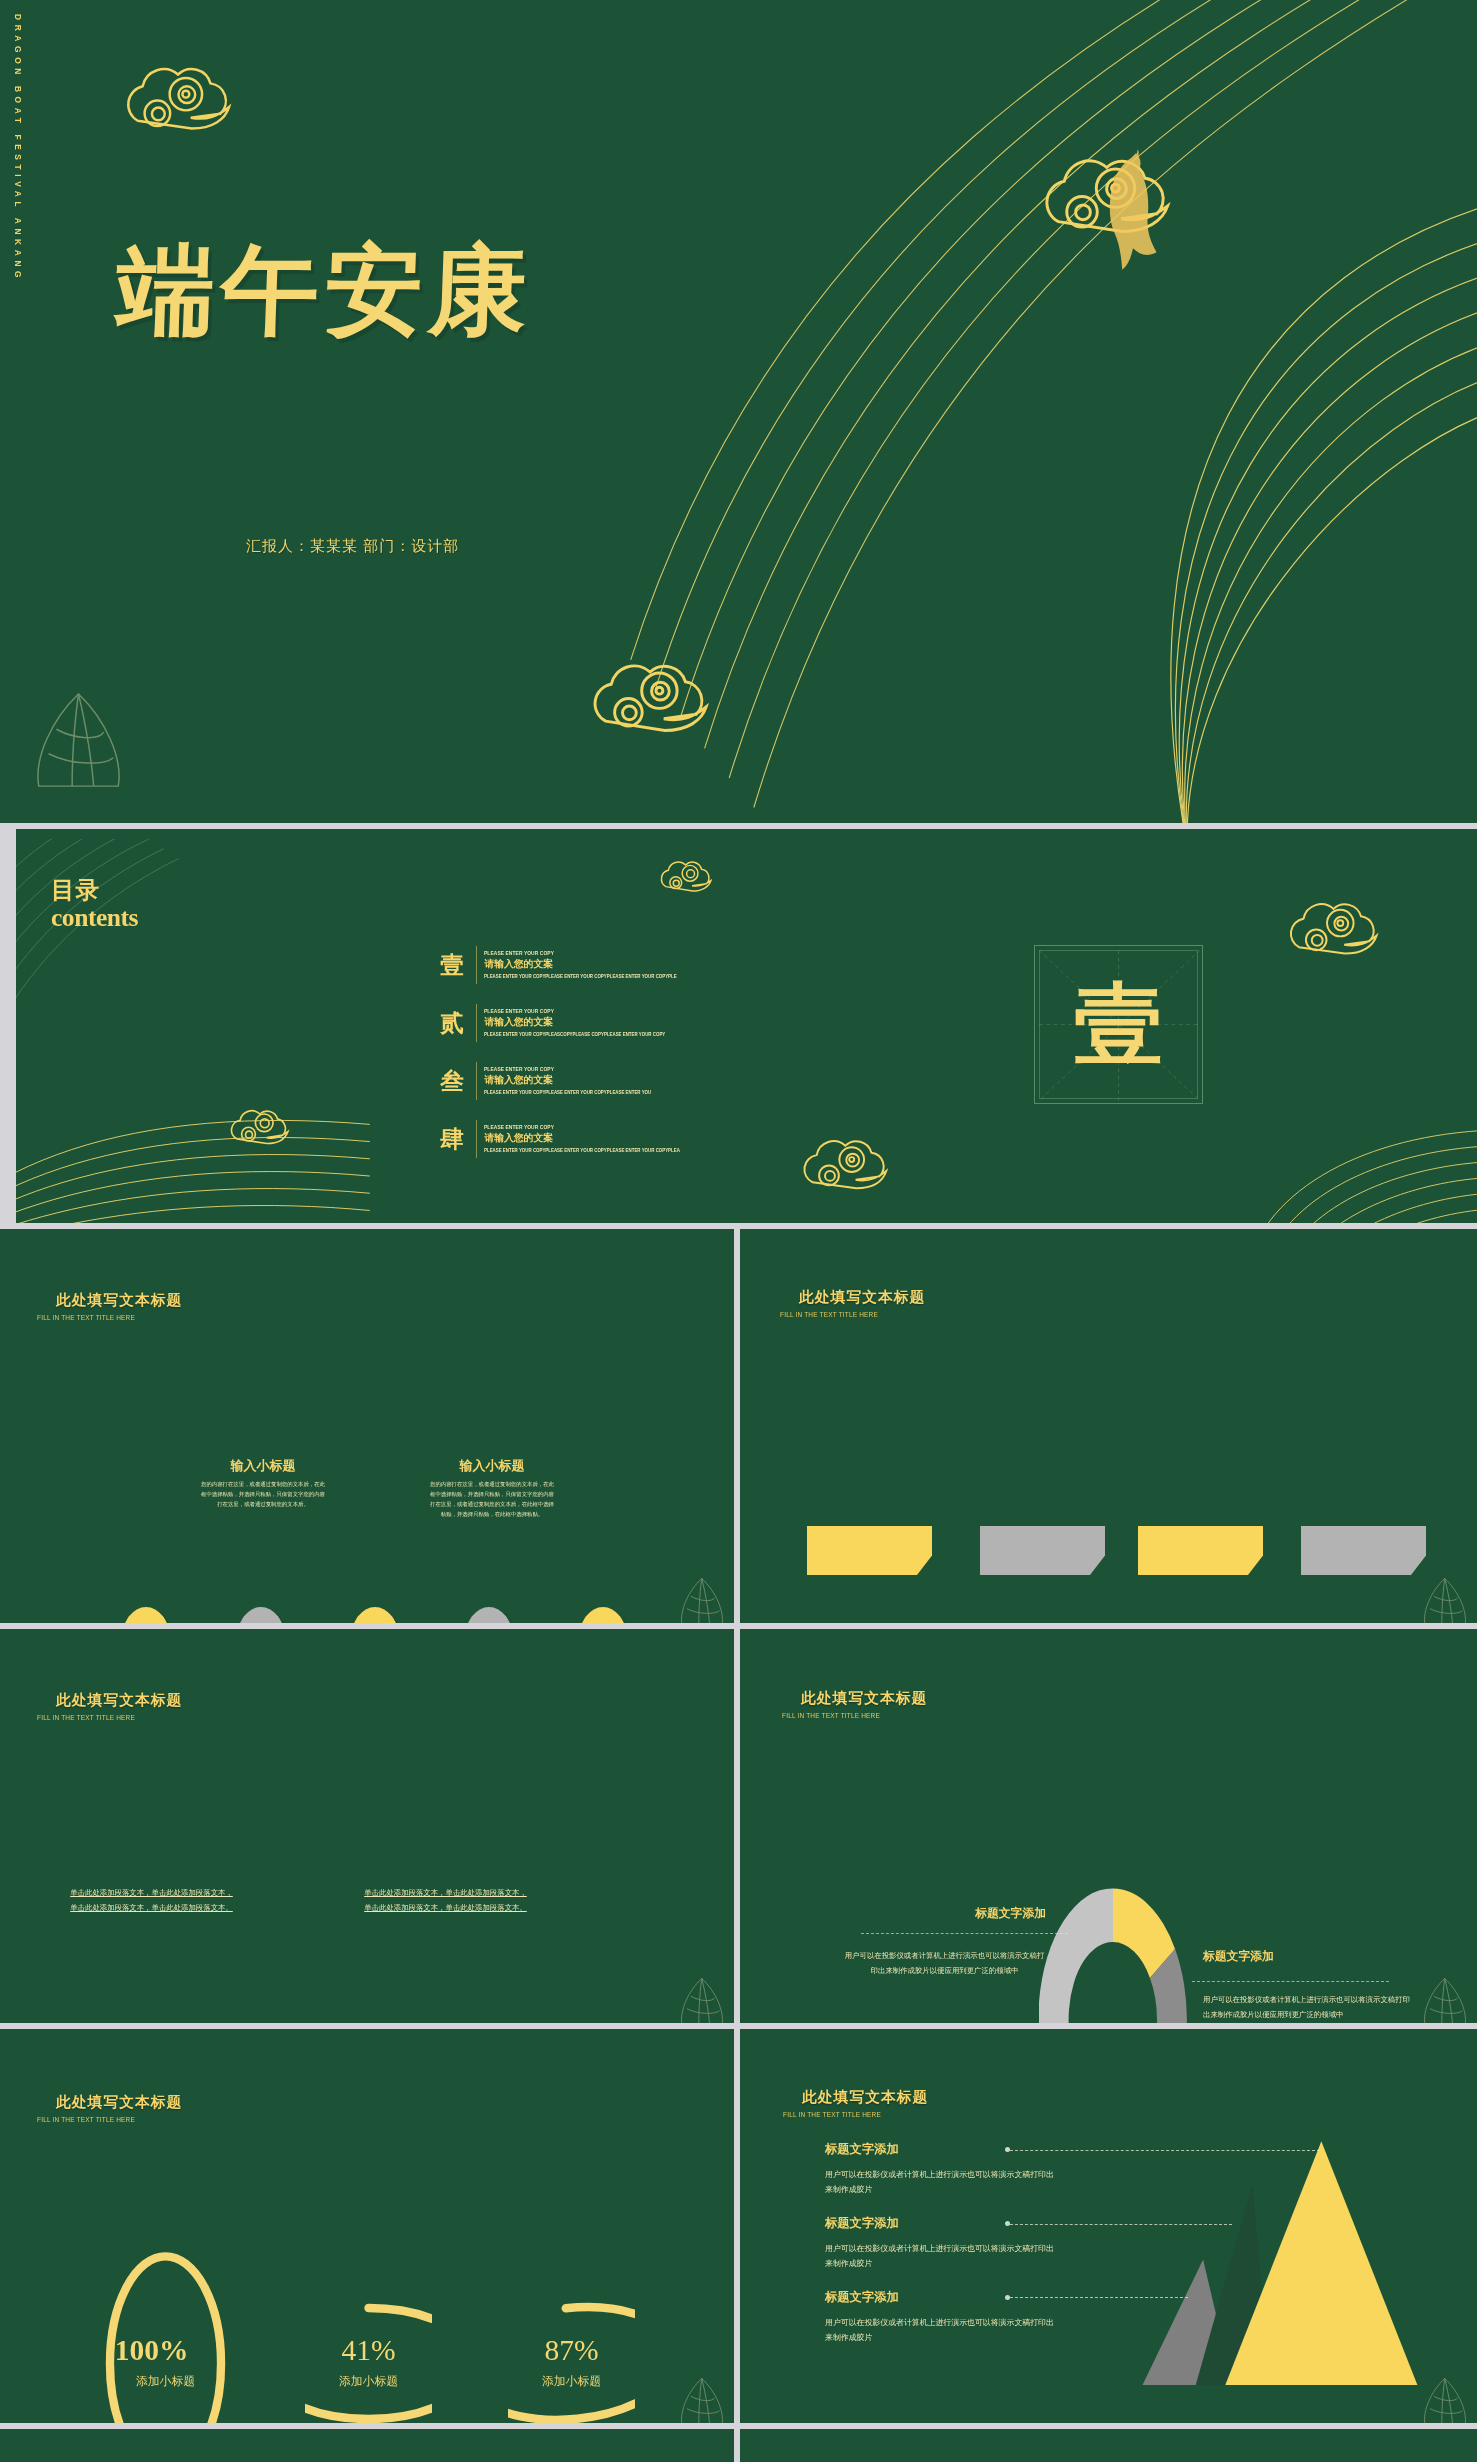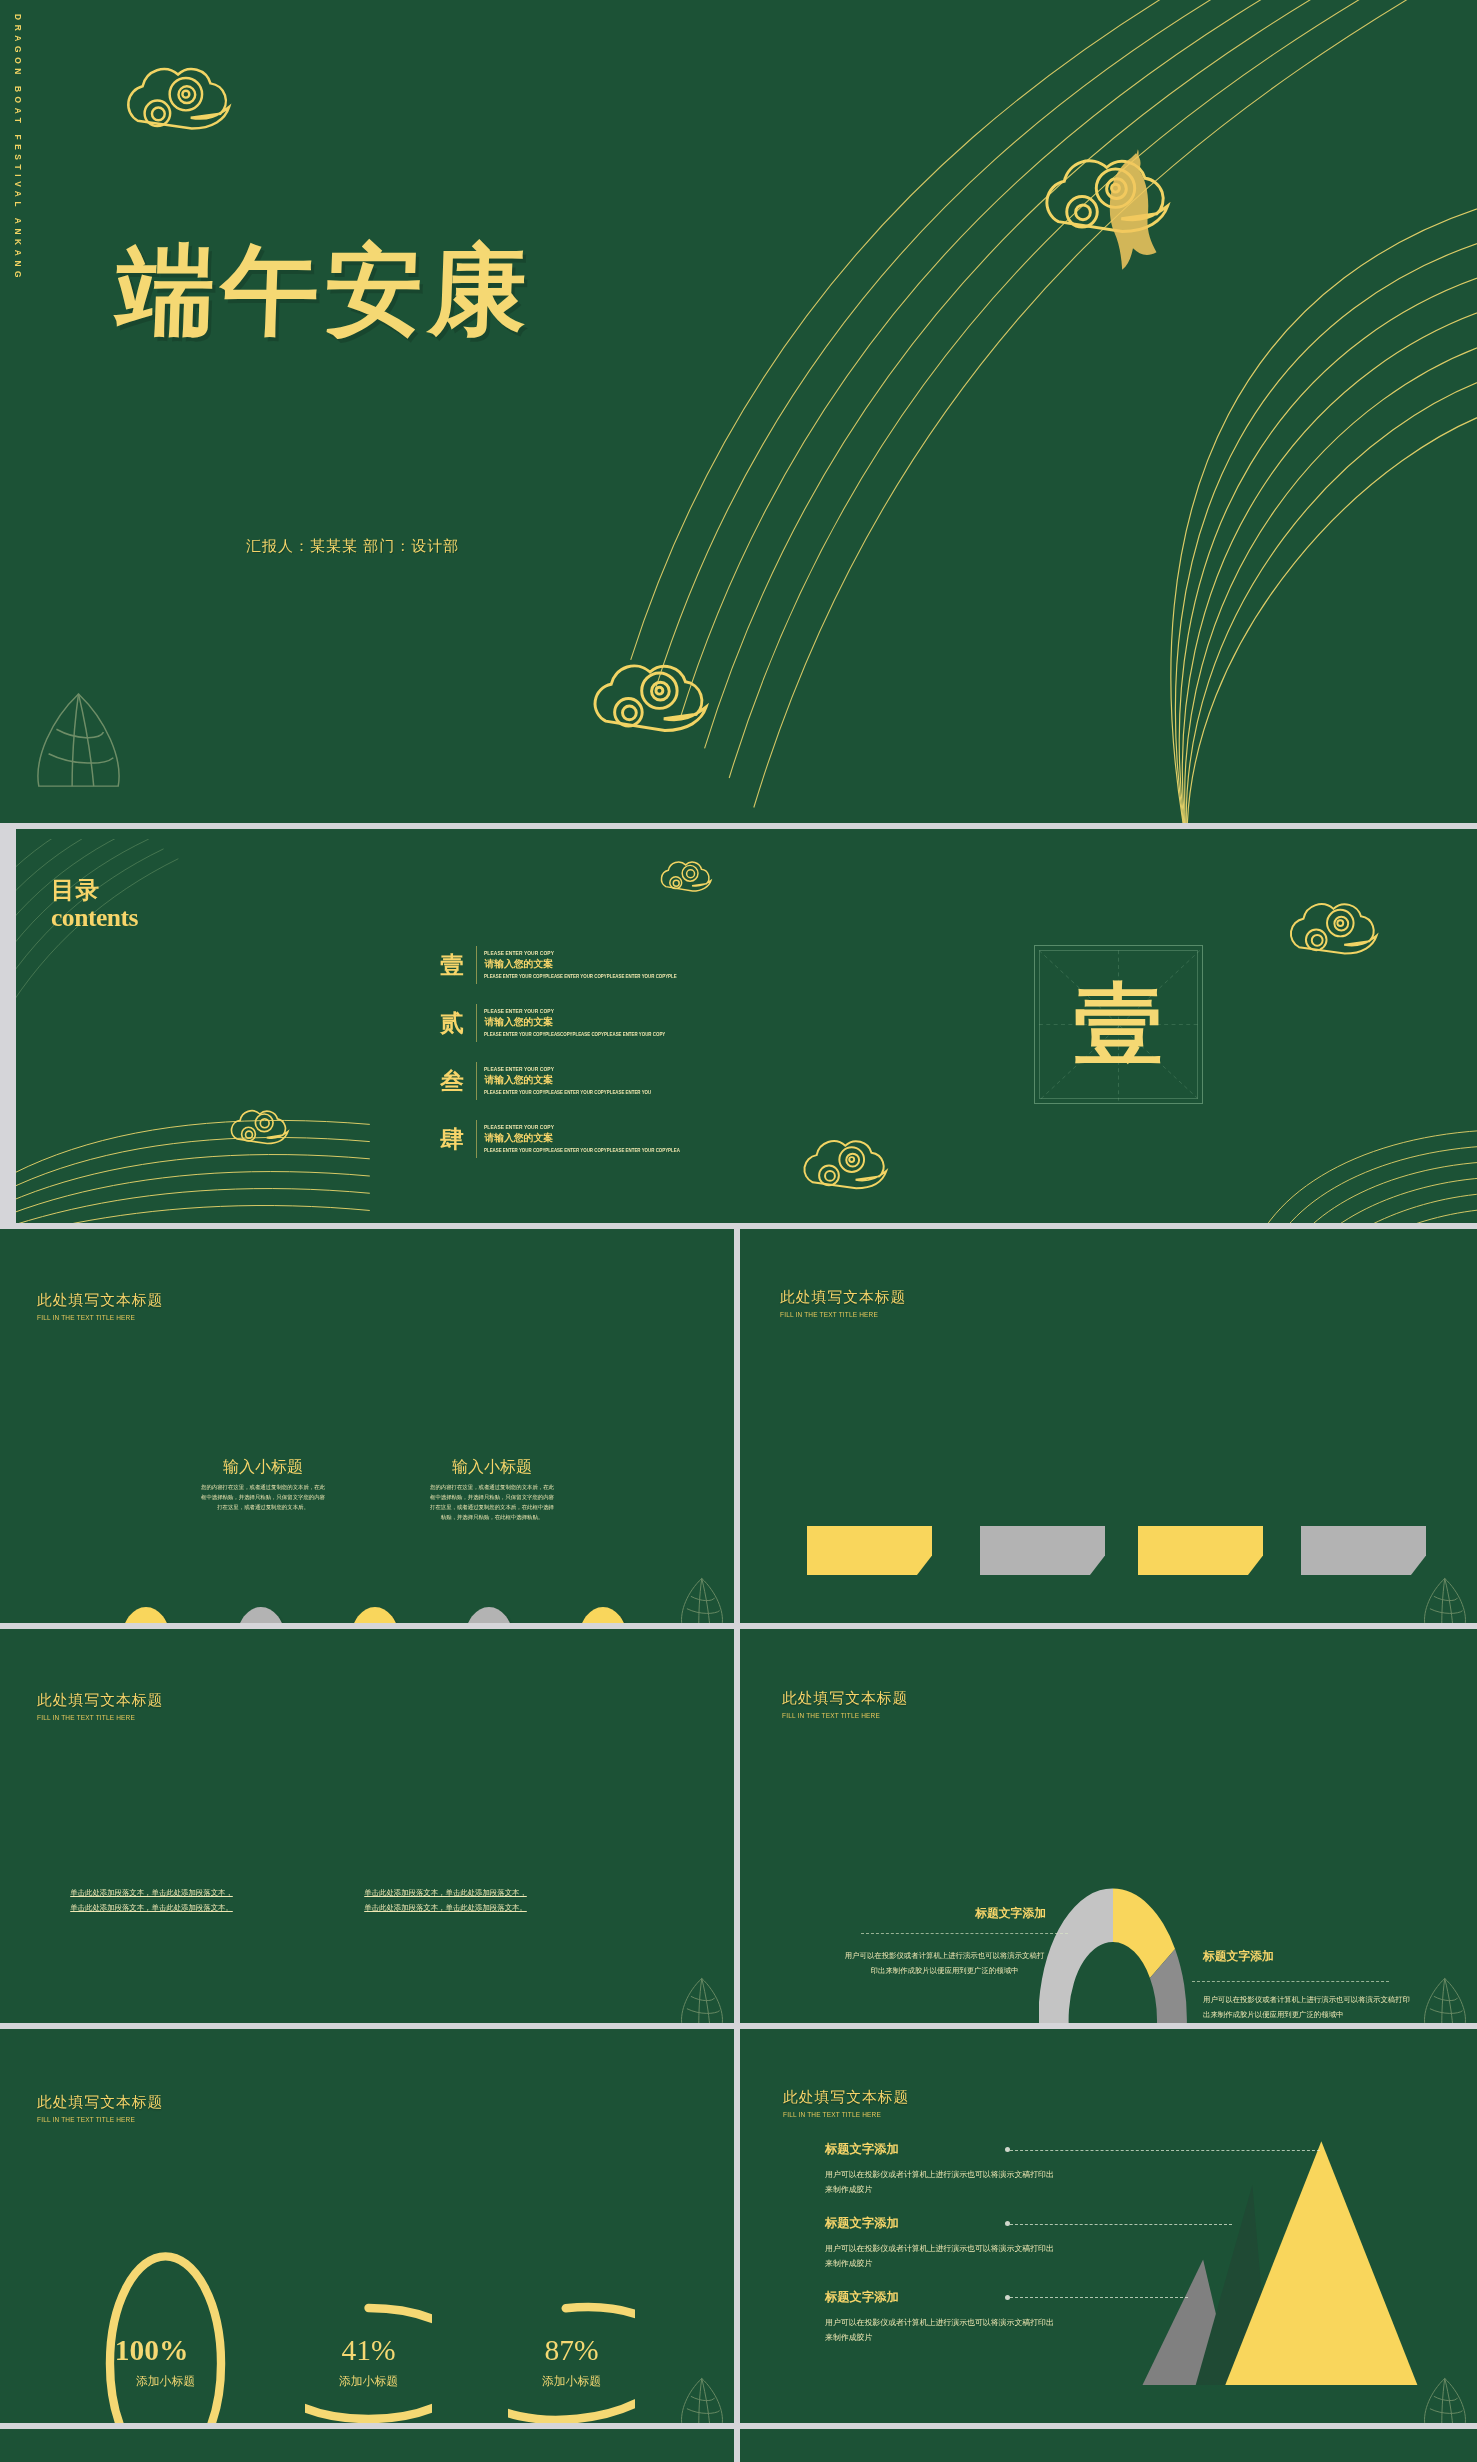--- a/index.html
+++ b/index.html
@@ -38,22 +38,23 @@
   .arcs { position:absolute; pointer-events:none; }
   .vtext {
     position:absolute;
     writing-mode: vertical-rl;
     color:#f2d464; letter-spacing:.55em;
     font-size:8.4px; font-weight:700;
   }
   
   .sec-title { position:absolute; }
   .sec-title .cn {
-    color:#f7d56a; font-size:14.8px; font-weight:400; letter-spacing:1px;
+    color:#f7d56a; font-size:14.8px; font-weight:700; letter-spacing:1px;
     text-shadow:0 1px 1.5px rgba(0,0,0,.35);
+    margin-left:19px;
   }
   .sec-title .en {
     color:#e8c85c; font-size:7.4px; letter-spacing:0.2px; margin-top:2.5px;
     font-family:"Liberation Sans Narrow","Liberation Sans",sans-serif;
     transform:scaleX(.88); transform-origin:left center;
   }
 
   
   .s1-title {
     position:absolute; left:117px; top:242px;
@@ -95,21 +96,21 @@
   .div-inner { position:absolute; inset:3.9px; border:0.5px solid rgba(138,186,150,.35); }
   .div-char { position:absolute; left:294px; top:116px; width:169px; height:159px;
      display:flex; align-items:center; justify-content:center;
      color:#f5d873; font-size:89px; font-weight:700;
      font-family:"Liberation Serif","DejaVu Serif",serif; }
   .tl-node { position:absolute; width:48px; height:63px; border-radius:50%;
      display:flex; align-items:center; justify-content:center;
      font-size:18.7px; color:#fff; font-family:"Liberation Serif",serif;
      box-shadow:1.5px 2px 2.5px rgba(0,0,0,.20); }
   .tl-cap { position:absolute; width:128px; text-align:center; }
-  .tl-cap .h { color:#f7d56a; font-size:16px; font-weight:400; margin-bottom:4.4px; }
+  .tl-cap .h { color:#f7d56a; font-size:13px; font-weight:700; margin-bottom:4.4px; }
   .tl-cap .p { color:#f0e8b4; font-size:5.4px; line-height:1.85; }
 
   
   .rb-col { position:absolute; width:125px; }
   .rb-shape { width:125px; height:49px;
      clip-path: polygon(0 0, 100% 0, 100% 60%, 88% 100%, 0 100%);
      box-shadow:2px 2.5px 3px rgba(0,0,0,.18); }
   .co-txt { position:absolute; width:163px; color:#f0e8b4; font-size:7.4px;
      line-height:2.05; text-align:center;text-decoration:underline; }
 

